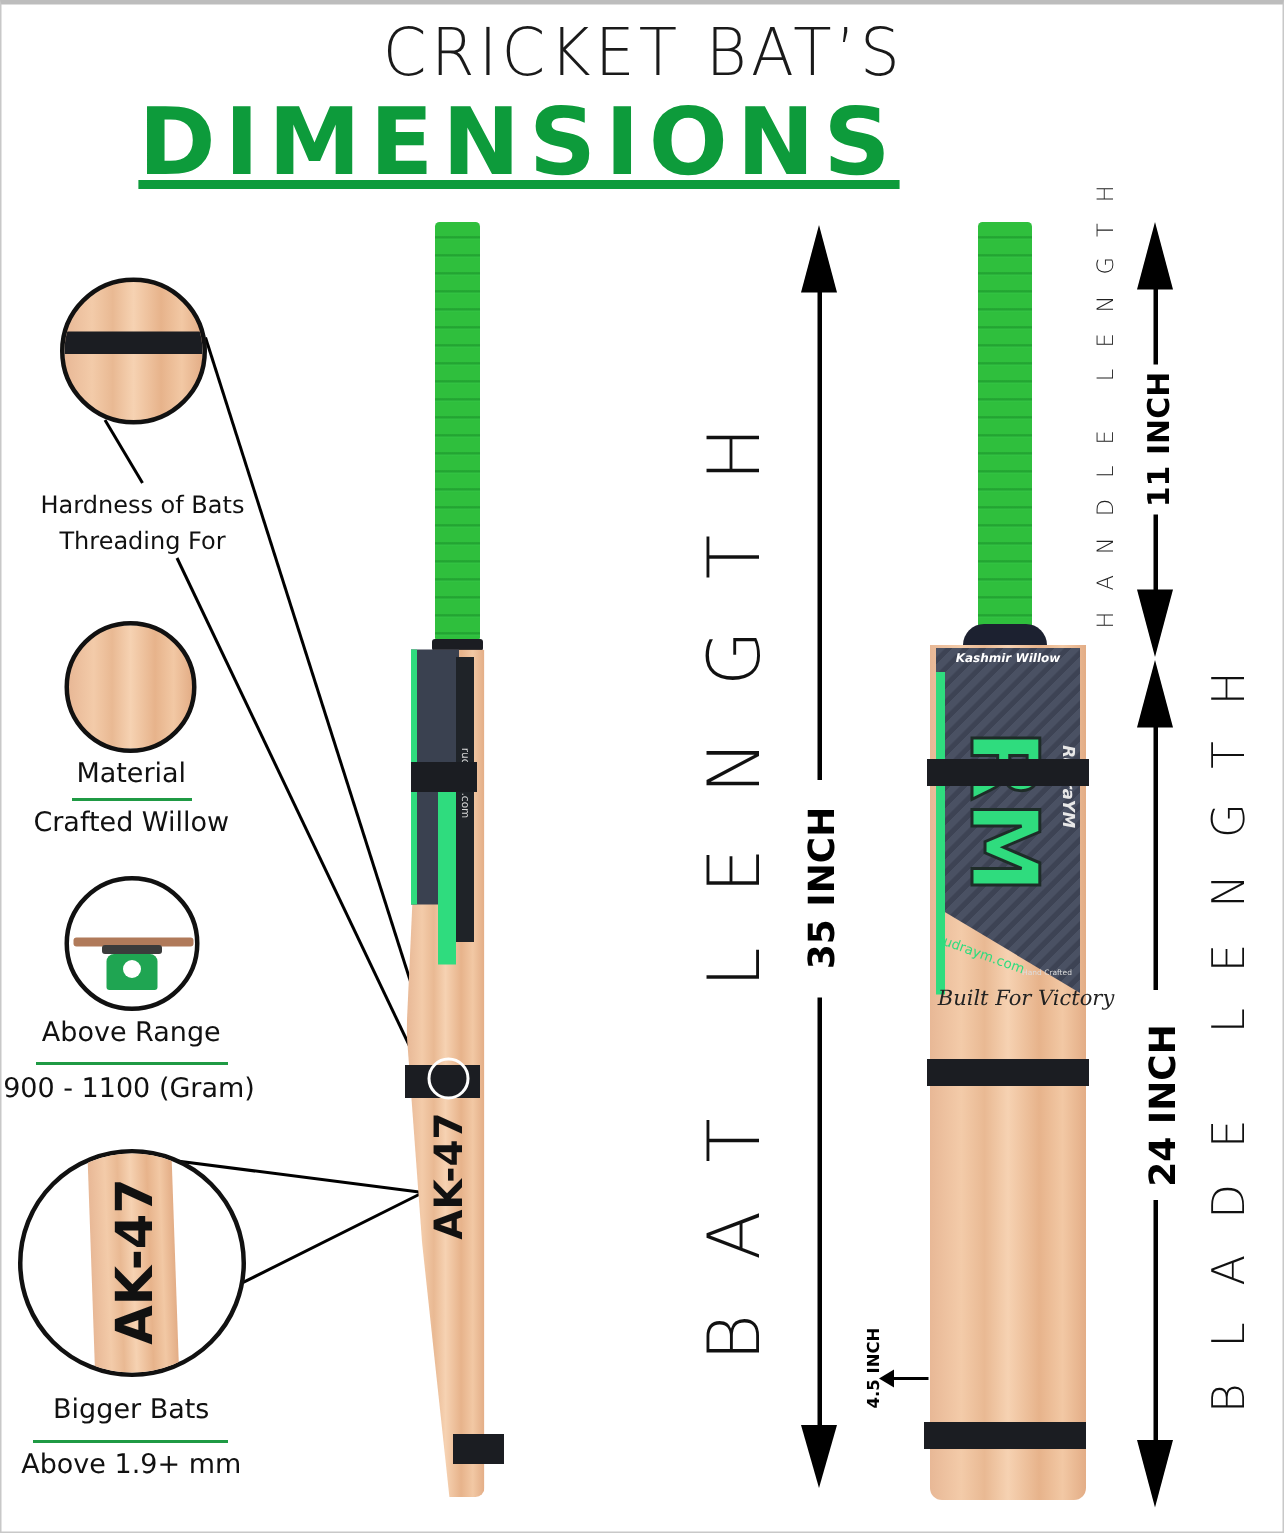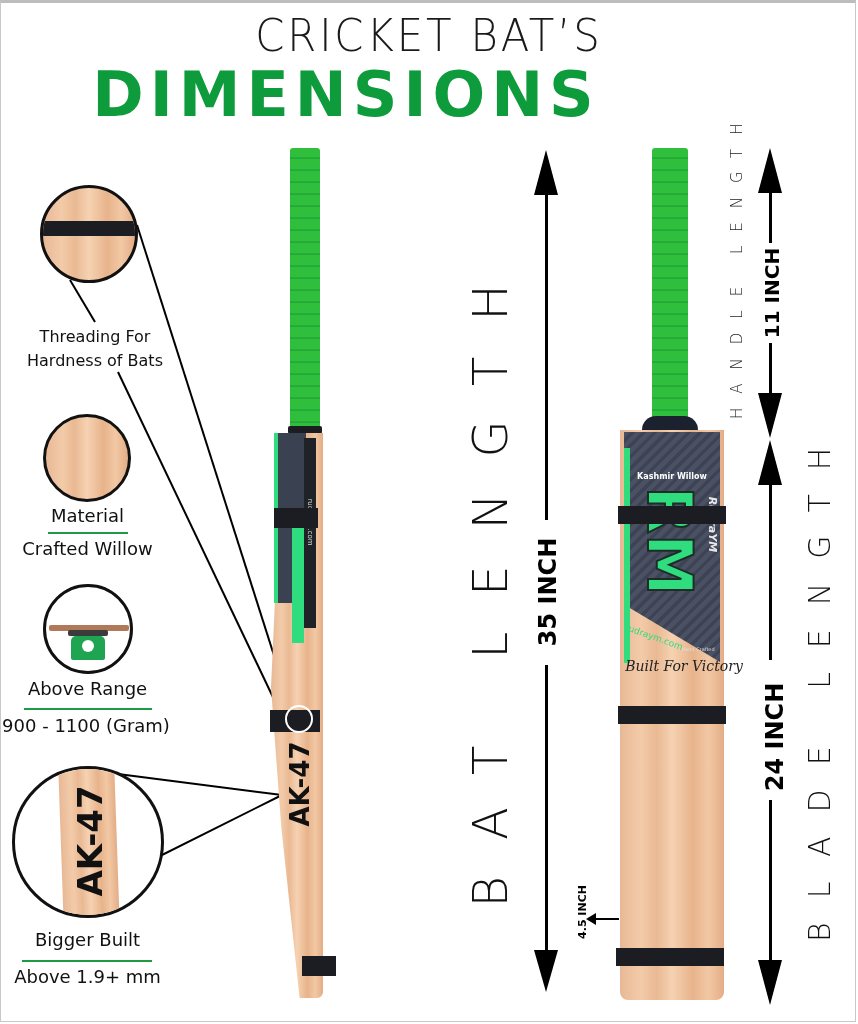--- a/index.html
+++ b/index.html
@@ -1,20 +1,20 @@
 <!DOCTYPE html>
 <html><head>
   <meta charset="utf-8">
   <style>
     html,body{margin:0;padding:0;}
     body{width:858px;height:1024px;position:relative;background:#fff;overflow:hidden;font-family:"DejaVu Sans",sans-serif;}
     .frame{position:absolute;left:0;top:0;width:856px;height:1022px;border:1px solid #c8c8c8;border-top:3px solid #bdbdbd;box-sizing:border-box;}
     .abs{position:absolute;}
     .title1{left:0;width:858px;top:10px;text-align:center;font-family:"DejaVu Sans",sans-serif;font-weight:200;font-size:44px;letter-spacing:3px;color:#1a1a1a;transform:scaleX(0.95);}
-    .title2{left:0;width:692px;top:58px;text-align:center;font-family:"DejaVu Sans",sans-serif;font-weight:bold;font-size:62px;letter-spacing:6px;color:#0d9b3b;}
+    .title2{left:0;width:692px;top:58px;text-align:center;font-family:"DejaVu Sans",sans-serif;font-weight:bold;font-size:62px;letter-spacing:6px;color:#0d9b3b;text-decoration:underline;}
     .zoomc{border:3px solid #111;border-radius:50%;box-sizing:border-box;overflow:hidden;}
     .wood{background:linear-gradient(90deg,#e8b896 0%,#f3cba9 20%,#e9b993 35%,#f6d2b2 50%,#e7b38b 70%,#f2c8a4 85%,#e3ad86 100%);}
     .lbl{text-align:center;font-family:"DejaVu Sans",sans-serif;color:#111;white-space:nowrap;}
     .uline{height:2px;background:#1f9a44;}
     .vtext{transform-origin:center center;white-space:nowrap;text-align:center;}
     .grip{background:repeating-linear-gradient(180deg,#2fbf3d 0px,#2fbf3d 9px,#1f9d2f 10px,#35c945 12px);border-radius:3px;}
     .band{background:#1b1d22;}
     .arrowline{background:#000;width:3px;}
   </style>
 </head>
@@ -30,22 +30,22 @@
   <line x1="118" y1="372" x2="280" y2="712" stroke="#000" stroke-width="2"></line>
   <line x1="137" y1="225" x2="292" y2="712" stroke="#000" stroke-width="2"></line>
   <line x1="118" y1="774" x2="282" y2="795" stroke="#000" stroke-width="2"></line>
   <line x1="148" y1="862" x2="282" y2="795" stroke="#000" stroke-width="2"></line>
 </svg>
 
 <div class="abs zoomc wood" style="left:40px;top:185px;width:98px;height:98px;">
   <div class="band" style="position:absolute;left:0;right:0;top:33px;height:15px;"></div>
 </div>
 <div class="abs lbl" style="left:10px;width:170px;top:325px;font-size:16px;line-height:24px;">
+  <div>Hardness of Bats</div>
   <div>Threading For</div>
-  <div>Hardness of Bats</div>
 </div>
 
 <div class="abs zoomc wood" style="left:43px;top:414px;width:88px;height:88px;"></div>
 <div class="abs lbl" style="left:10px;width:155px;top:505px;font-size:18px;text-align:center;">Material</div>
 <div class="abs uline" style="left:48px;width:80px;top:532px;"></div>
 <div class="abs lbl" style="left:0px;width:175px;top:538px;font-size:18px;">Crafted Willow</div>
 
 <div class="abs zoomc" style="left:43px;top:584px;width:90px;height:90px;background:#fff;">
   <div style="position:absolute;left:3px;top:38px;width:80px;height:6px;background:#b07a5a;border-radius:2px;"></div>
   <div style="position:absolute;left:22px;top:43px;width:40px;height:6px;background:#3b3b3b;border-radius:2px;"></div>
@@ -53,21 +53,21 @@
   <div style="position:absolute;left:36px;top:53px;width:12px;height:12px;background:#fff;border-radius:50%;"></div>
 </div>
 <div class="abs lbl" style="left:10px;width:155px;top:678px;font-size:18px;">Above Range</div>
 <div class="abs uline" style="left:24px;width:128px;top:708px;"></div>
 <div class="abs lbl" style="left:0px;width:172px;top:715px;font-size:18px;">900 - 1100 (Gram)</div>
 
 <div class="abs zoomc" style="left:12px;top:766px;width:152px;height:152px;background:#fff;">
   <div class="wood" style="position:absolute;left:46px;top:-5px;width:56px;height:165px;transform:rotate(-2deg);"></div>
   <div class="vtext" style="position:absolute;left:10px;top:52px;width:130px;height:40px;line-height:40px;font-weight:bold;font-size:34px;color:#111;transform:rotate(-90deg);">AK-47</div>
 </div>
-<div class="abs lbl" style="left:5px;width:165px;top:929px;font-size:18px;">Bigger Built</div>
+<div class="abs lbl" style="left:5px;width:165px;top:929px;font-size:18px;">Bigger Bats</div>
 <div class="abs uline" style="left:22px;width:130px;top:960px;"></div>
 <div class="abs lbl" style="left:0px;width:175px;top:966px;font-size:18px;">Above 1.9+ mm</div>
 
 <div class="abs" style="left:268px;top:148px;width:70px;height:870px;">
   <div class="grip abs" style="left:22px;top:0;width:30px;height:280px;"></div>
   <div class="abs" style="left:20px;top:278px;width:34px;height:8px;background:#1b1d22;border-radius:2px;"></div>
 
   <div class="abs wood" style="left:3px;top:285px;width:52px;height:565px;border-radius:0 0 6px 14px;clip-path:polygon(35% 0,100% 0,100% 100%,55% 100%,20% 70%,0 45%,10% 25%);"></div>
 
   <div class="abs" style="left:6px;top:285px;width:28px;height:170px;background:#3a4150;border-left:4px solid #2fdc7e;"></div>
@@ -91,21 +91,21 @@
 <div class="abs vtext" style="left:478px;top:430px;width:140px;height:30px;line-height:30px;font-weight:bold;font-size:24px;color:#000;transform:rotate(-90deg);top:577px;">35 INCH</div>
 <div class="abs vtext" style="left:160px;top:548px;width:660px;height:60px;line-height:60px;font-weight:200;font-size:48px;letter-spacing:36px;color:#111;transform:rotate(-90deg);">BAT LENGTH</div>
 
 <div class="abs" style="left:612px;top:148px;width:120px;height:870px;">
   <div class="grip abs" style="left:40px;top:0;width:36px;height:275px;"></div>
   <div class="abs" style="left:30px;top:268px;width:56px;height:16px;background:#1c2130;border-radius:14px 14px 0 0;"></div>
   <div class="abs wood" style="left:8px;top:282px;width:104px;height:570px;border-radius:0 0 8px 8px;"></div>
 
   <div class="abs" style="left:12px;top:284px;width:96px;height:230px;background:repeating-linear-gradient(135deg,#4a5163 0,#4a5163 4px,#3d4354 5px,#3d4354 8px);clip-path:polygon(0 0,100% 0,100% 100%,0 75%);"></div>
   <div class="abs" style="left:12px;top:300px;width:6px;height:215px;background:#2fdc7e;"></div>
-  <div class="abs lbl" style="left:20px;top:286px;width:80px;font-size:8px;font-weight:bold;color:#fff;margin-top:38px;">Kashmir Willow</div>
+  <div class="abs lbl" style="left:20px;top:286px;width:80px;font-size:8px;font-weight:bold;font-style:italic;color:#fff;">Kashmir Willow</div>
   <div class="abs vtext" style="left:-4px;top:358px;width:122px;height:70px;line-height:70px;font-weight:bold;font-size:62px;color:#2fdc7e;-webkit-text-stroke:2px #1e2c28;transform:rotate(90deg);">RM</div>
   <div class="abs vtext" style="left:60px;top:370px;width:80px;font-size:11px;font-style:italic;font-weight:bold;color:#e8e8e8;transform:rotate(90deg);">RudraYM</div>
   <div class="abs lbl" style="left:2px;top:484px;width:80px;font-size:9px;color:#2fdc7e;transform:rotate(20deg);">rudraym.com</div>
   <div class="abs lbl" style="left:66px;top:498px;width:40px;font-size:5px;color:#ddd;">Hand Crafted</div>
   <div class="abs lbl" style="left:8px;top:510px;width:128px;font-family:'DejaVu Serif',serif;font-style:italic;font-size:14px;color:#222;">Built For Victory</div>
   <div class="abs band" style="left:6px;top:358px;width:108px;height:18px;"></div>
   <div class="abs band" style="left:6px;top:558px;width:108px;height:18px;"></div>
   <div class="abs band" style="left:4px;top:800px;width:108px;height:18px;"></div>
 </div>
 

